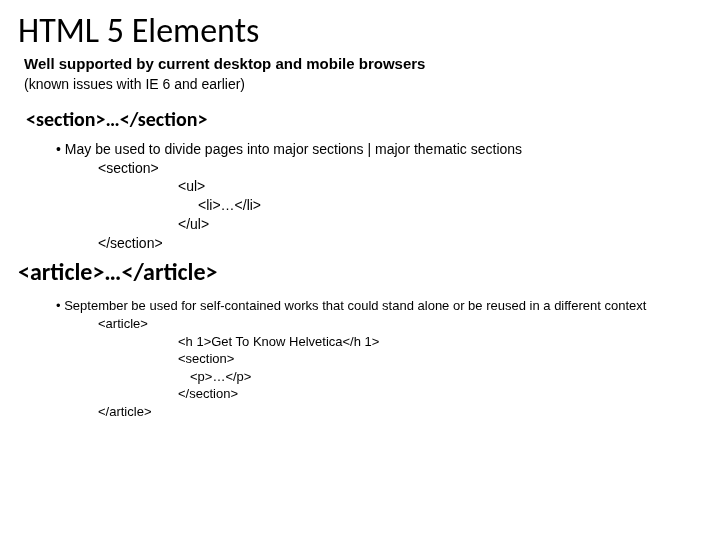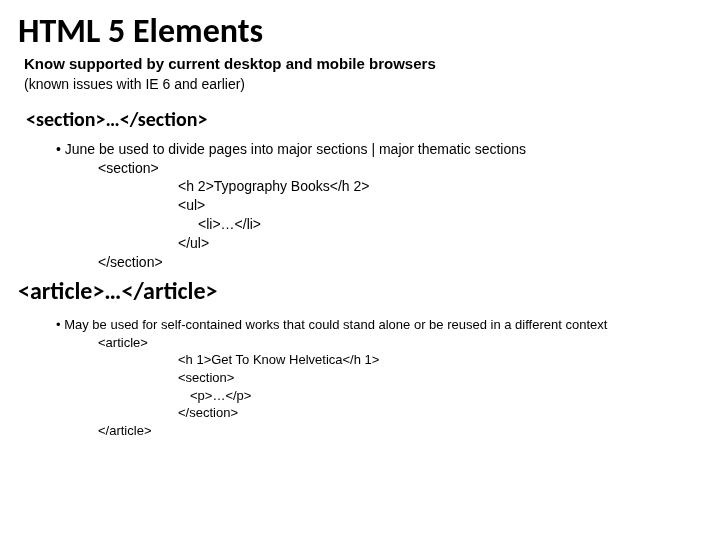--- a/index.html
+++ b/index.html
@@ -6,21 +6,21 @@
   body {
     width: 720px;
     height: 540px;
     background: #fff;
     font-family: Calibri, Arial, sans-serif;
     color: #000;
     padding: 10px 18px;
   }
   .title {
     font-size: 34px;
-    font-weight: 700;
+    font-weight: 400;
     margin-bottom: 4px;
   }
   .subtitle {
     font-family: Arial, sans-serif;
     font-size: 15px;
     font-weight: 700;
     line-height: 1.25;
     margin-left: 6px;
     margin-bottom: 2px;
   }
@@ -68,38 +68,37 @@
   .section-head2 {
     font-size: 24px;
     font-weight: 700;
     margin: 4px 0 12px 0;
   }
 </style>
 </head>
 <body>
 
 <div class="title">HTML 5 Elements</div>
-<div class="subtitle">Know supported by current desktop and mobile browsers</div>
+<div class="subtitle">Well supported by current desktop and mobile browsers</div>
 <div class="subtitle2">(known issues with IE 6 and earlier)</div>
 
 <div class="section-head">&lt;section&gt;…&lt;/section&gt;</div>
 
-<div class="bullet-row">• June be used to divide pages into major sections | major thematic sections</div>
+<div class="bullet-row">• May be used to divide pages into major sections | major thematic sections</div>
 <div class="code-block">
   <div>&lt;section&gt;</div>
-  <div class="i1">&lt;h 2&gt;Typography Books&lt;/h 2&gt;</div>
   <div class="i1">&lt;ul&gt;</div>
   <div class="i2">&lt;li&gt;…&lt;/li&gt;</div>
   <div class="i1">&lt;/ul&gt;</div>
   <div>&lt;/section&gt;</div>
 </div>
 
 <div class="section-head2">&lt;article&gt;…&lt;/article&gt;</div>
 
-<div class="bullet-row2">• May be used for self-contained works that could stand alone or be reused in a different context</div>
+<div class="bullet-row2">• September be used for self-contained works that could stand alone or be reused in a different context</div>
 <div class="code-block2">
   <div>&lt;article&gt;</div>
   <div class="i1">&lt;h 1&gt;Get To Know Helvetica&lt;/h 1&gt;</div>
   <div class="i1">&lt;section&gt;</div>
   <div class="i2">&lt;p&gt;…&lt;/p&gt;</div>
   <div class="i1">&lt;/section&gt;</div>
   <div>&lt;/article&gt;</div>
 </div>
 
 </body></html>

